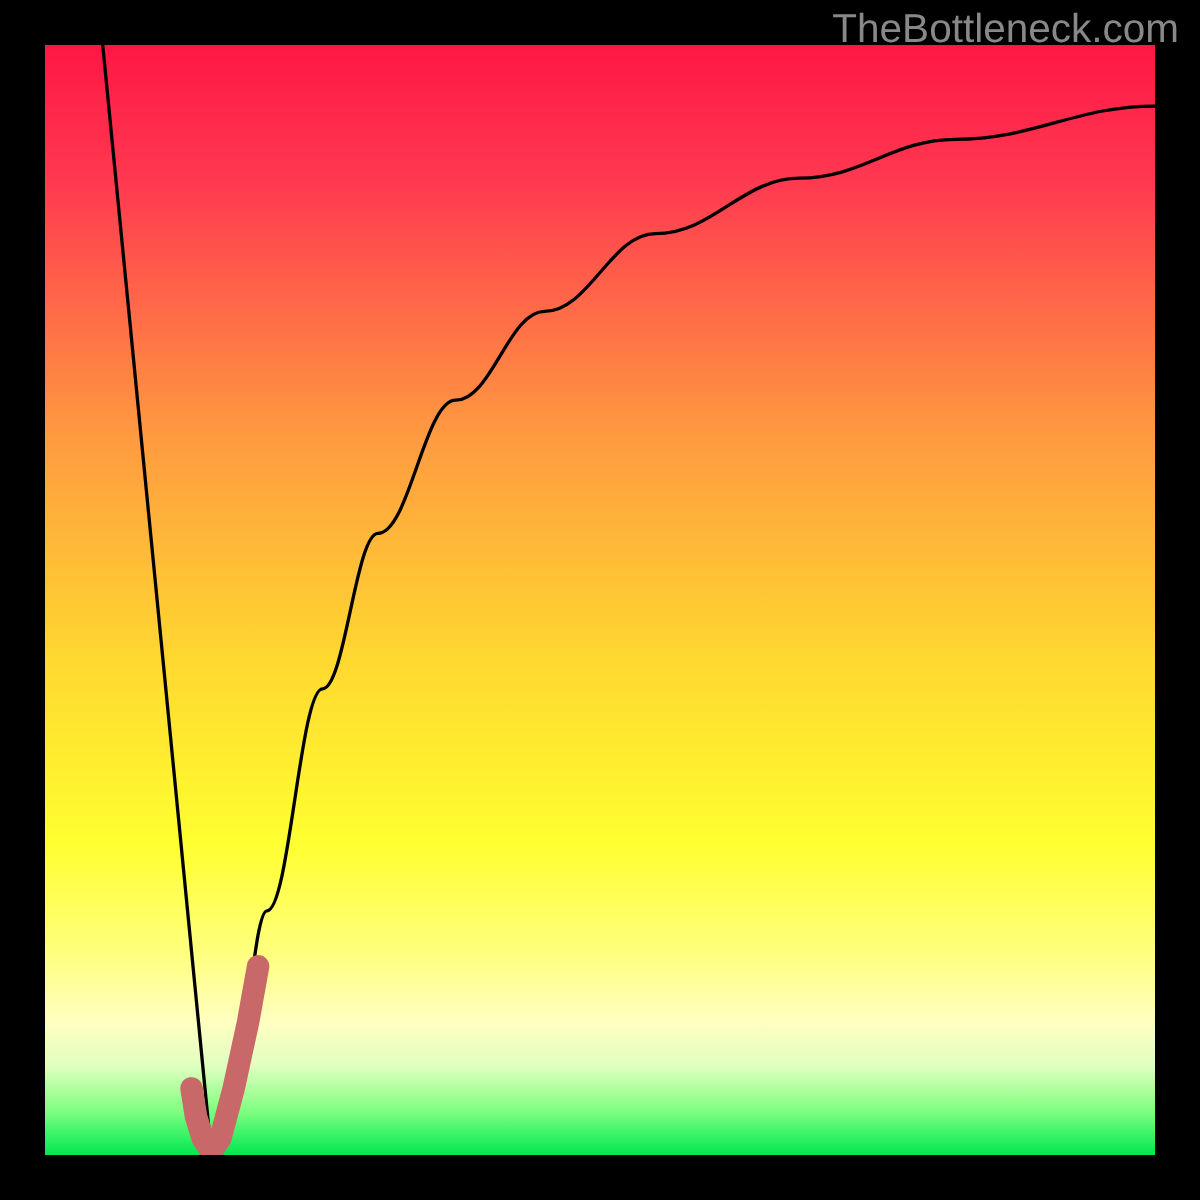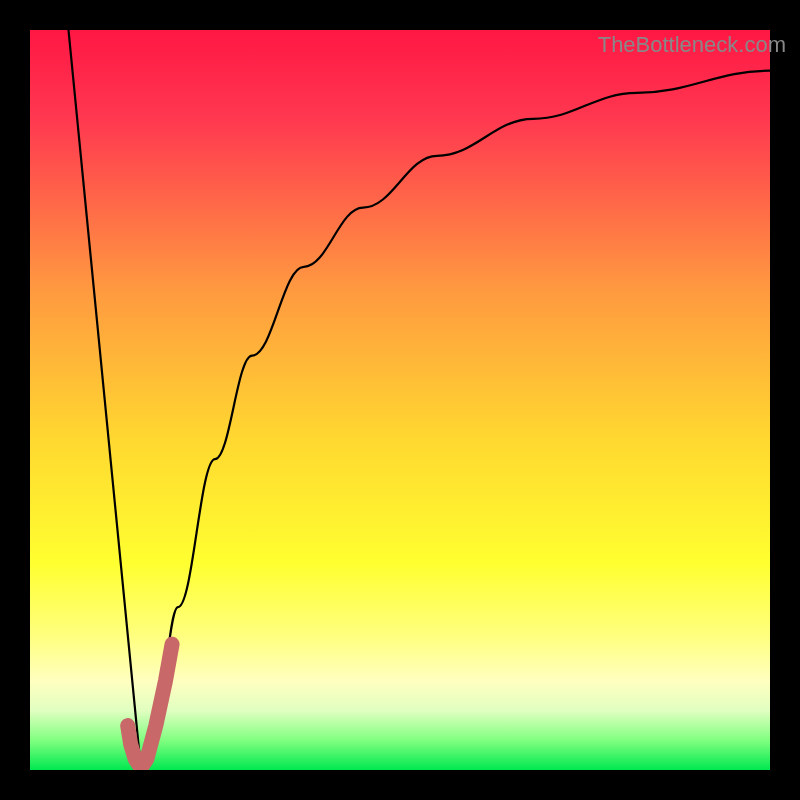--- a/index.html
+++ b/index.html
@@ -17,23 +17,22 @@
       width: 800px;
       height: 800px;
       position: relative;
     }
     .watermark {
       position: absolute;
       top: 4px;
       right: 14px;
       color: #888;
       font-family: Arial, sans-serif;
-      font-size: 22px;
+      font-size: 27px;
       z-index: 10;
-      margin-top: 28px;
     }
     .chart-area {
       position: absolute;
       left: 30px;
       top: 30px;
       width: 740px;
       height: 740px;
       overflow: hidden;
     }
     .gradient-bg {

